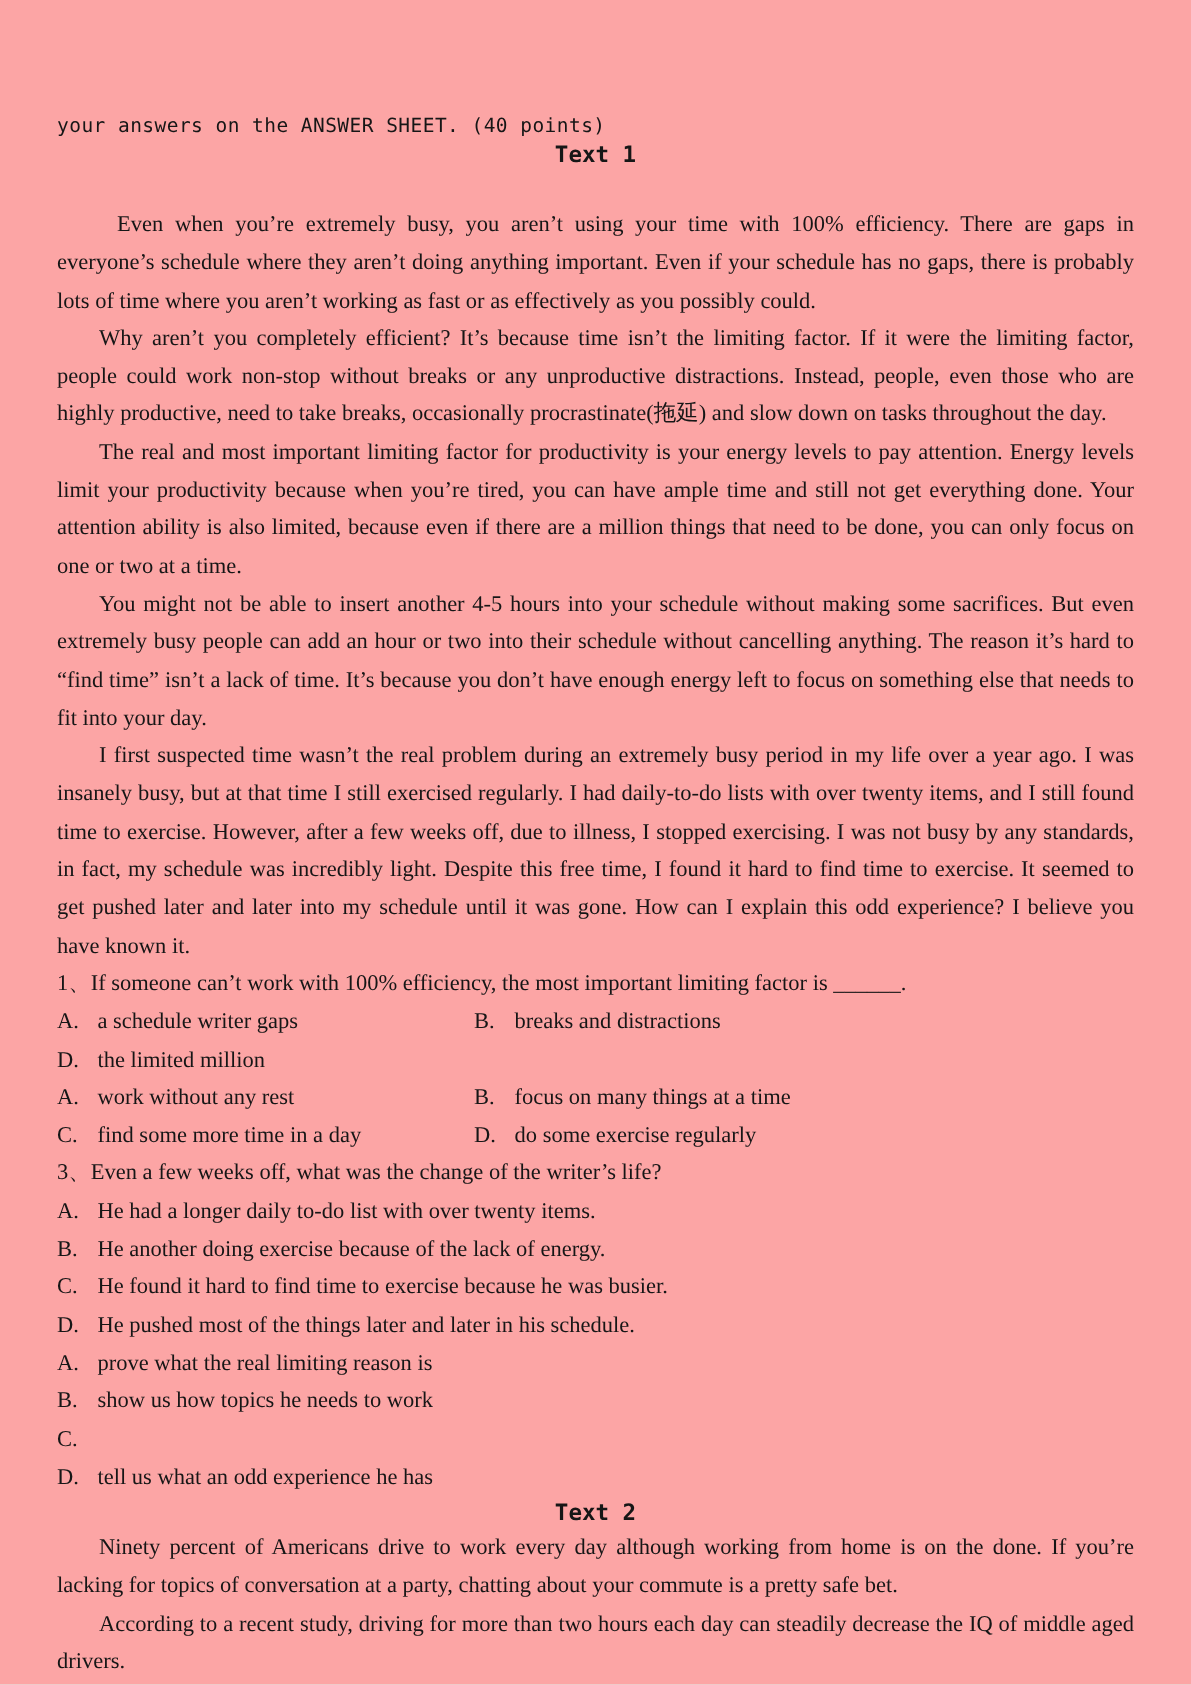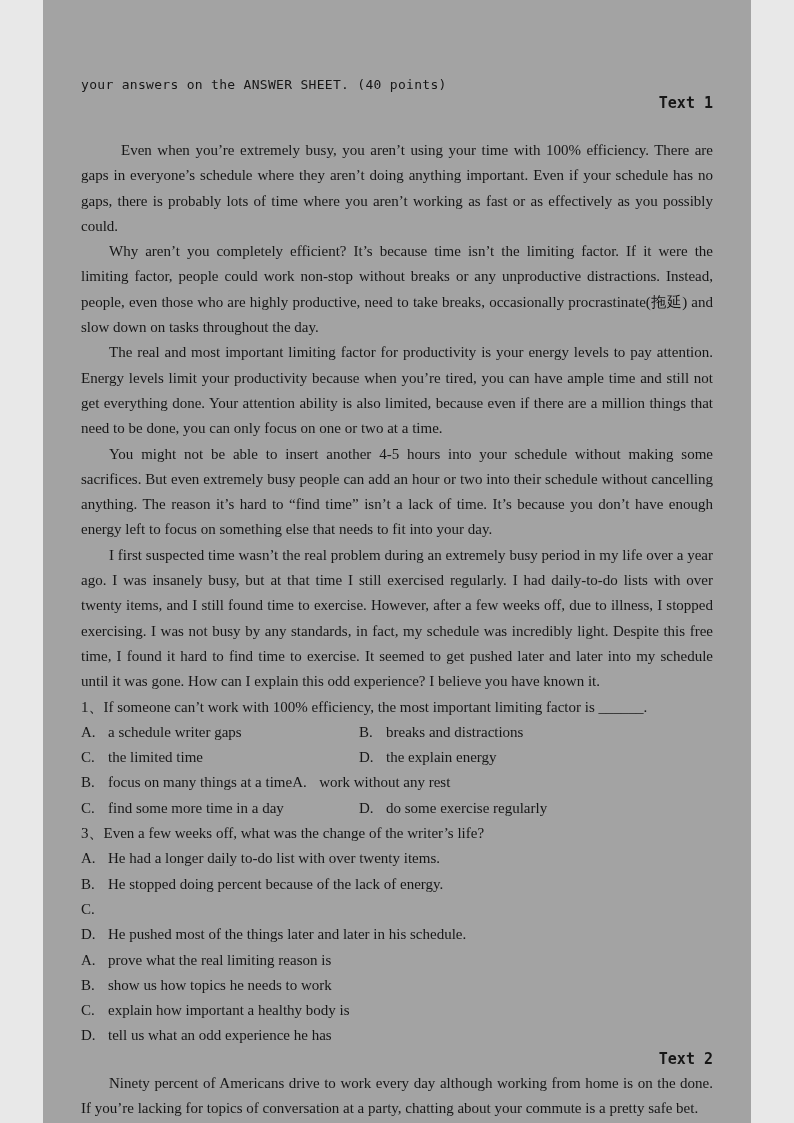--- a/index.html
+++ b/index.html
@@ -1,41 +1,41 @@
 <!DOCTYPE html>
 <html><head>
 <meta charset="utf-8">
 <style>
   html, body { margin: 0; padding: 0; background: #e8e8e8; }
   .page {
     position: relative;
-    width: 708px;
+    width: 794px;
     height: 1123px;
     margin: 0 auto;
-    background: #a3a3a3;
+    background: #fca5a5;
     color: #161616;
     font-family: "Liberation Serif", "DejaVu Serif", serif;
     font-size: 15px;
     overflow: hidden;
     box-sizing: border-box;
   }
   .content { padding: 76px 38px 0 38px; }
 
   .meta-line {
     font-family: "DejaVu Sans Mono", "Liberation Mono", monospace;
     font-size: 13px;
     line-height: 17px;
     letter-spacing: 0.3px;
     white-space: pre;
   }
   .section-heading {
     font-family: "DejaVu Sans Mono", "Liberation Mono", monospace;
     font-size: 15px;
     font-weight: 600;
-    text-align: right;
+    text-align: center;
     line-height: 19px;
     margin: 1px 0 2px 0;
   }
   .para {
     margin: 0;
     line-height: 25.3px;
     text-align: justify;
     text-indent: 28px;
   }
   .para.first-para { text-indent: 40px; margin-top: 25px; }
@@ -61,67 +61,66 @@
     <p class="para">You might not be able to insert another 4-5 hours into your schedule without making some sacrifices. But even extremely busy people can add an hour or two into their schedule without cancelling anything. The reason it’s hard to “find time” isn’t a lack of time. It’s because you don’t have enough energy left to focus on something else that needs to fit into your day.</p>
     <p class="para">I first suspected time wasn’t the real problem during an extremely busy period in my life over a year ago. I was insanely busy, but at that time I still exercised regularly. I had daily-to-do lists with over twenty items, and I still found time to exercise. However, after a few weeks off, due to illness, I stopped exercising. I was not busy by any standards, in fact, my schedule was incredibly light. Despite this free time, I found it hard to find time to exercise. It seemed to get pushed later and later into my schedule until it was gone. How can I explain this odd experience? I believe you have known it.</p>
 
     <div>
       <div class="stem"><span>1、</span><span>If someone can’t work with 100% efficiency, the most important limiting factor is ______.</span></div>
       <div class="opt-row">
         <div class="opt c1"><span class="lbl">A.</span><span>a schedule writer gaps</span></div>
         <div class="opt"><span class="lbl">B.</span><span>breaks and distractions</span></div>
       </div>
       <div class="opt-row">
-        <div class="opt c1"><span class="lbl">C.</span><span>the limited time</span></div>
-        <div class="opt"><span class="lbl">D.</span><span>the explain energy</span></div>
+        <div class="opt"><span class="lbl">D.</span><span>the limited million</span></div>
       </div>
     </div>
 
     <div>
       <div class="opt-row">
+        <div class="opt c1"><span class="lbl">A.</span><span>work without any rest</span></div>
         <div class="opt"><span class="lbl">B.</span><span>focus on many things at a time</span></div>
-        <div class="opt c1"><span class="lbl">A.</span><span>work without any rest</span></div>
       </div>
       <div class="opt-row">
         <div class="opt c1"><span class="lbl">C.</span><span>find some more time in a day</span></div>
         <div class="opt"><span class="lbl">D.</span><span>do some exercise regularly</span></div>
       </div>
     </div>
 
     <div>
       <div class="stem"><span>3、</span><span>Even a few weeks off, what was the change of the writer’s life?</span></div>
       <div class="opt-row">
           <span class="lbl">A.</span>
           <span>He had a longer daily to-do list with over twenty items.</span>
         </div>
       <div class="opt-row">
           <span class="lbl">B.</span>
-          <span>He stopped doing percent because of the lack of energy.</span>
+          <span>He another doing exercise because of the lack of energy.</span>
         </div>
       <div class="opt-row">
           <span class="lbl">C.</span>
+          <span>He found it hard to find time to exercise because he was busier.</span>
         </div>
       <div class="opt-row">
           <span class="lbl">D.</span>
           <span>He pushed most of the things later and later in his schedule.</span>
         </div>
     </div>
 
     <div>
       <div class="opt-row">
           <span class="lbl">A.</span>
           <span>prove what the real limiting reason is</span>
         </div>
       <div class="opt-row">
           <span class="lbl">B.</span>
           <span>show us how topics he needs to work</span>
         </div>
       <div class="opt-row">
           <span class="lbl">C.</span>
-          <span>explain how important a healthy body is</span>
         </div>
       <div class="opt-row">
           <span class="lbl">D.</span>
           <span>tell us what an odd experience he has</span>
         </div>
     </div>
 
     <div class="section-heading">Text 2</div>
 
     <p class="para">Ninety percent of Americans drive to work every day although working from home is on the done. If you’re lacking for topics of conversation at a party, chatting about your commute is a pretty safe bet.</p>

